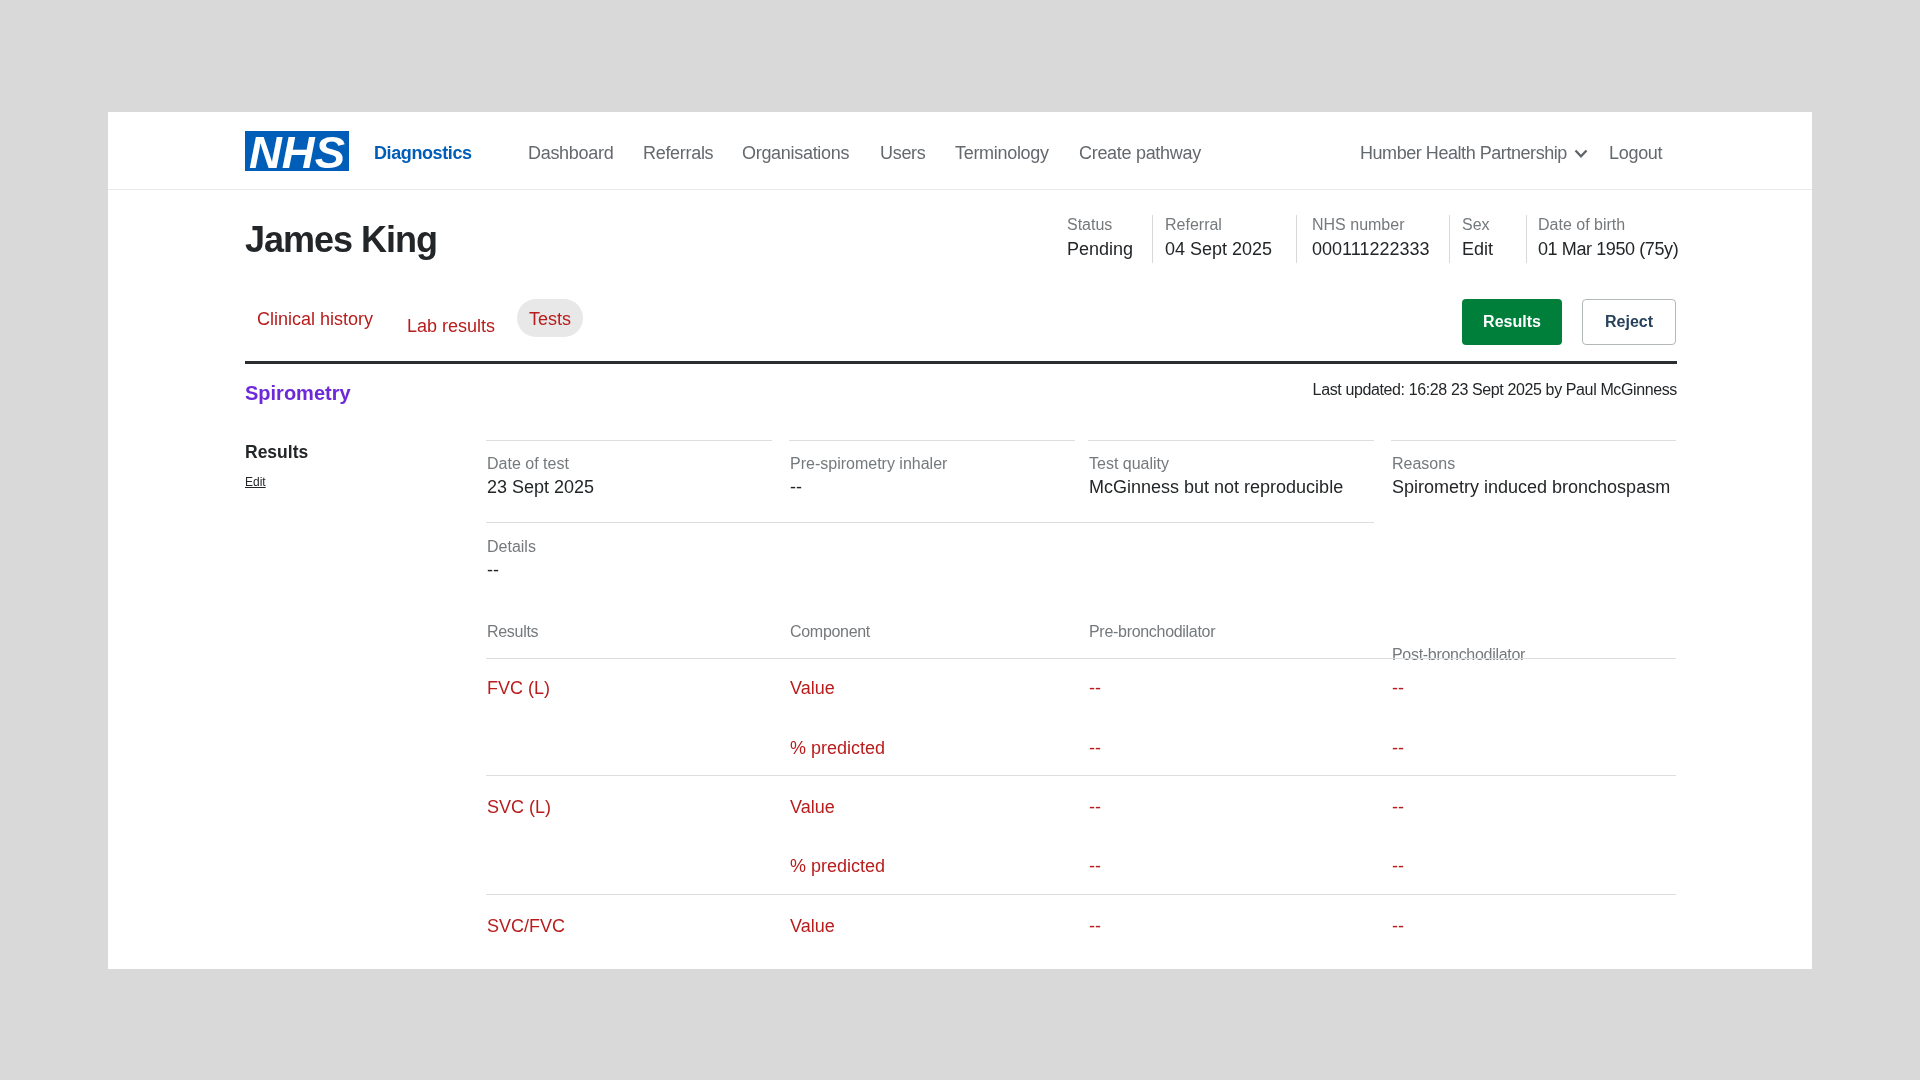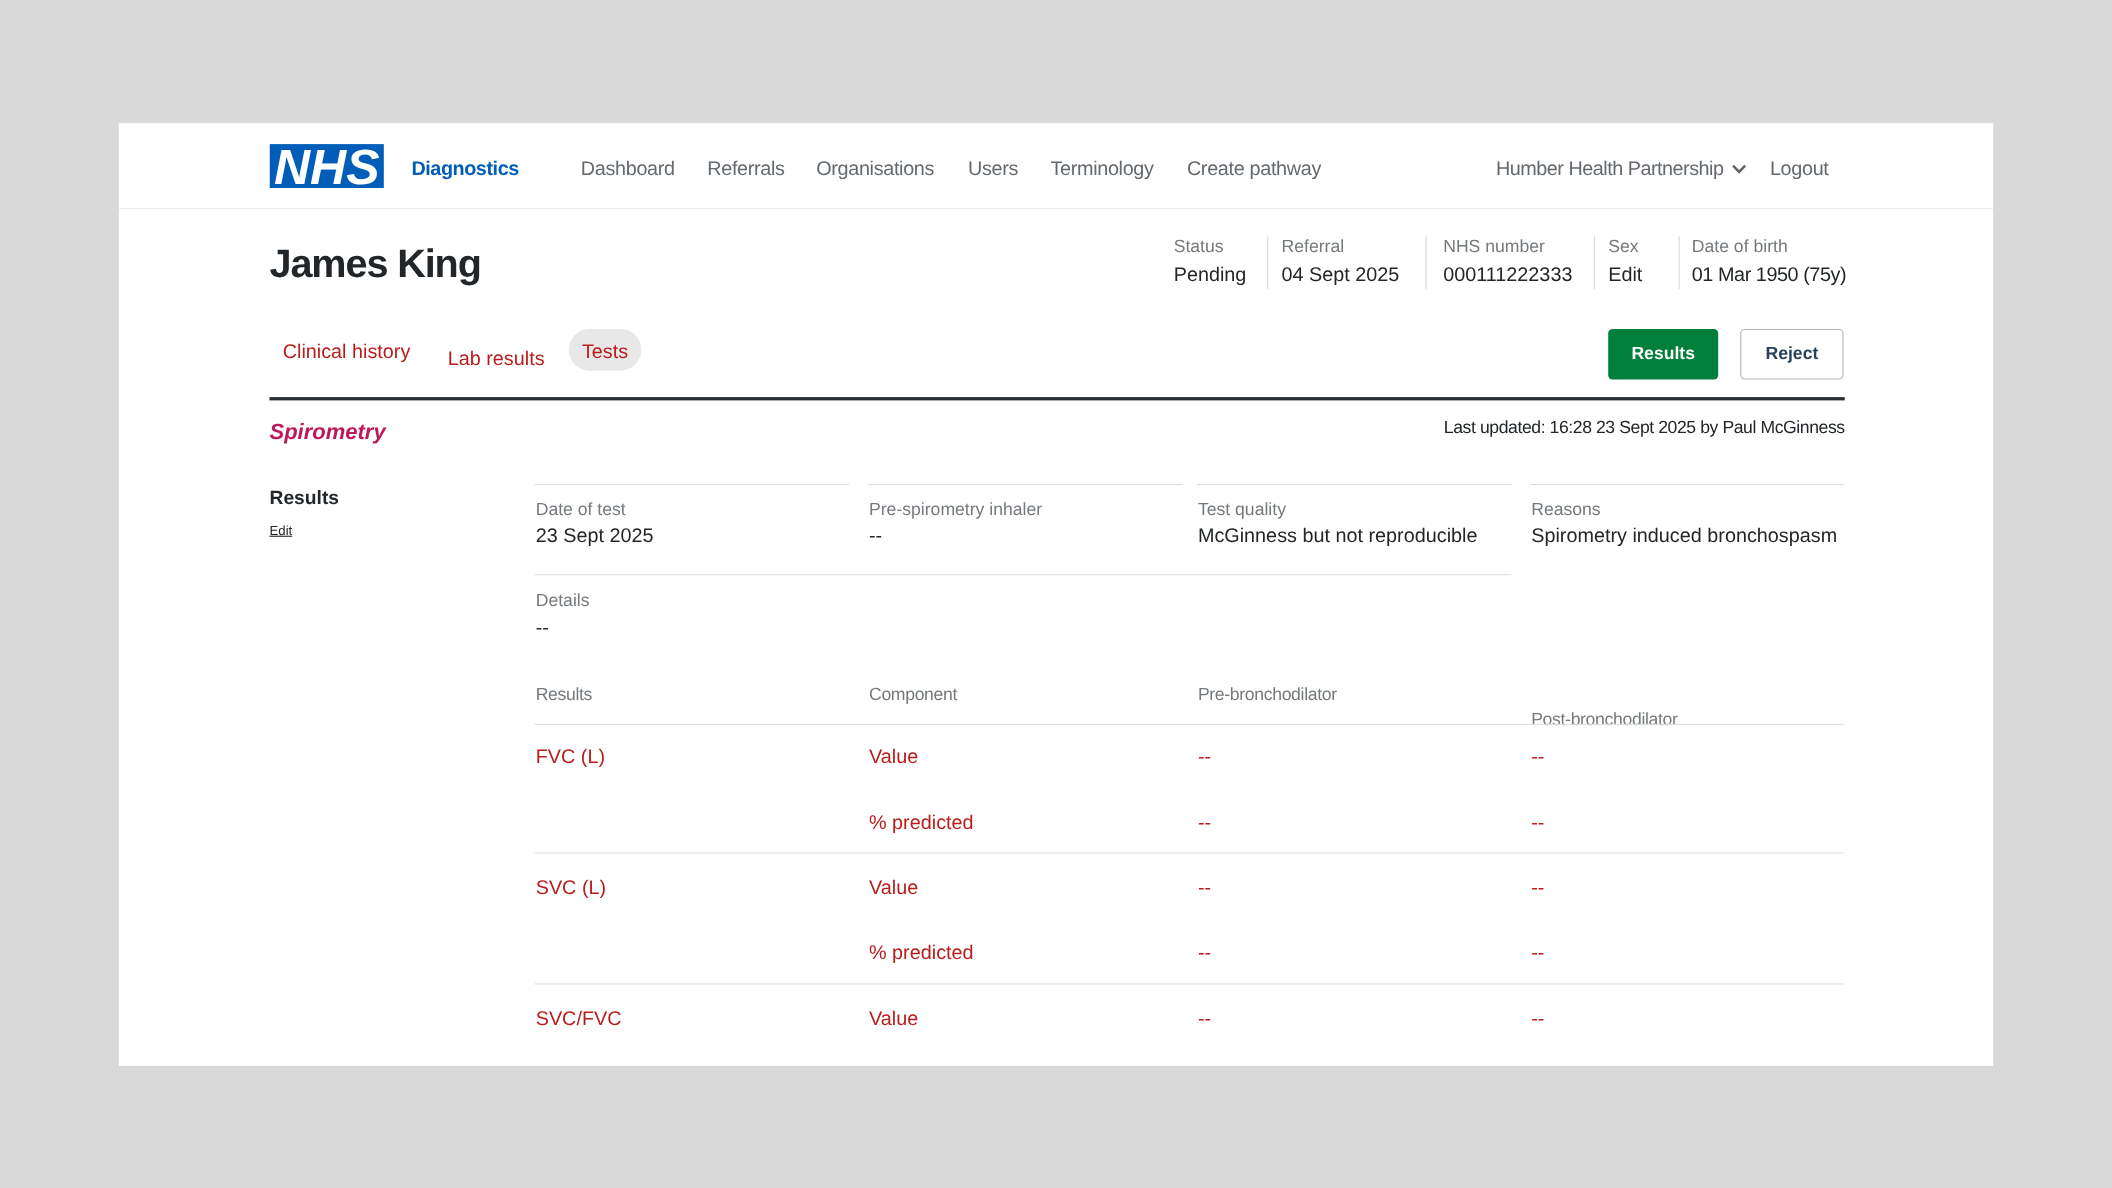--- a/index.html
+++ b/index.html
@@ -57,21 +57,21 @@
 <div class="cell" style="left:407px; top:305px;margin-top:11px;">Lab results</div>
 <div class="abs" style="left:517px; top:299px; width:66px; height:38px; background:#e8e8e8; border-radius:19px;"></div>
 <div class="cell" style="left:529px; top:309px;">Tests</div>
 
 <div class="abs" style="left:1462px; top:299px; width:100px; height:46px; background:#007f3b; border-radius:4px;"></div>
 <div class="abs" style="left:1462px; top:299px; width:100px; height:46px; text-align:center; line-height:46px; font-size:16px; font-weight:bold; color:#ffffff;">Results</div>
 <div class="abs" style="left:1582px; top:299px; width:94px; height:46px; background:#ffffff; border:1px solid #b2b7ba; border-radius:4px;"></div>
 <div class="abs" style="left:1582px; top:299px; width:94px; height:46px; text-align:center; line-height:46px; font-size:16px; font-weight:bold; color:#28425c;">Reject</div>
 
 <div class="abs" style="left:245px; top:361px; width:1432px; height:2.5px; background:#2b2e30;"></div>
-<div class="abs" style="left:245px; top:382px; font-size:20px; font-weight:bold; color:#be185d;font-style:italic;">Spirometry</div>
+<div class="abs" style="left:245px; top:382px; font-size:20px; font-weight:bold; color:#6d28d9;">Spirometry</div>
 <div class="abs" style="left:1677px; top:381px; font-size:16px; letter-spacing:-0.38px; color:#232628; transform:translateX(-100%); white-space:nowrap;">Last updated: 16:28 23 Sept 2025 by Paul McGinness</div>
 
 <div class="abs" style="left:245px; top:442px; font-size:17.5px; font-weight:bold; color:#232628;">Results</div>
 <div class="abs" style="left:245px; top:475px; font-size:12px; color:#232628; text-decoration:underline;">Edit</div>
 
 <div class="hline" style="left:486px; top:440px; width:286px;"></div>
 <div class="lbl" style="left:487px; top:455px;">Date of test</div>
 <div class="val" style="left:487px; top:477px;">23 Sept 2025</div>
 <div class="hline" style="left:789px; top:440px; width:286px;"></div>
 <div class="lbl" style="left:790px; top:455px;">Pre-spirometry inhaler</div>

